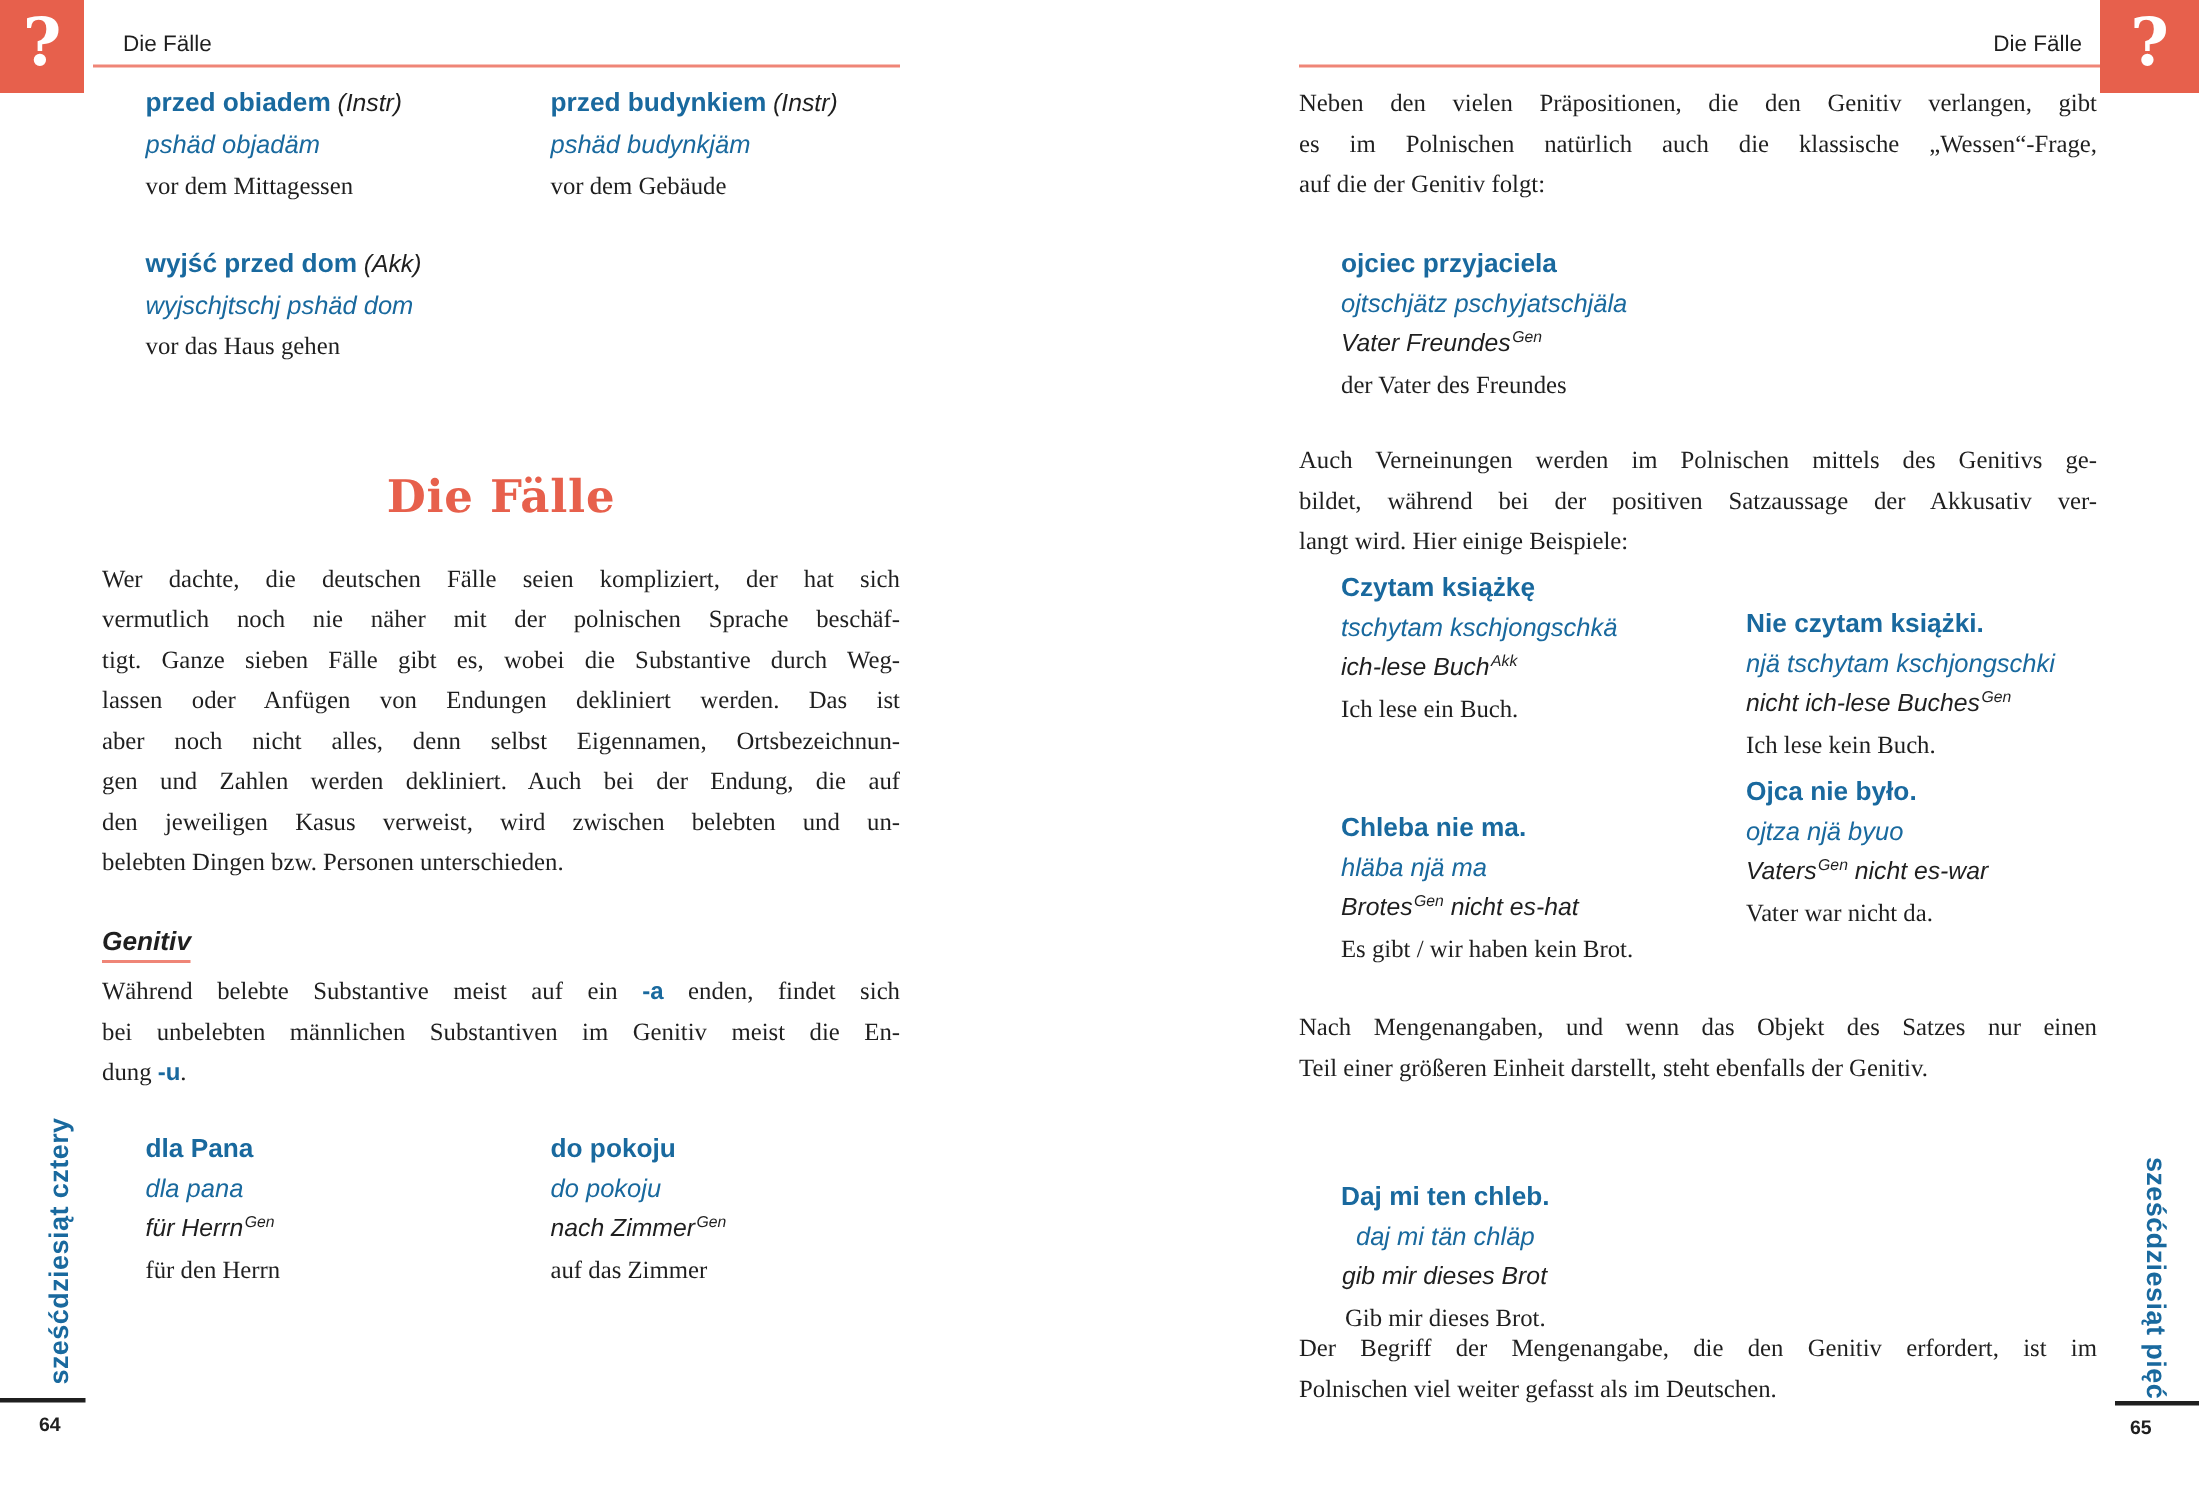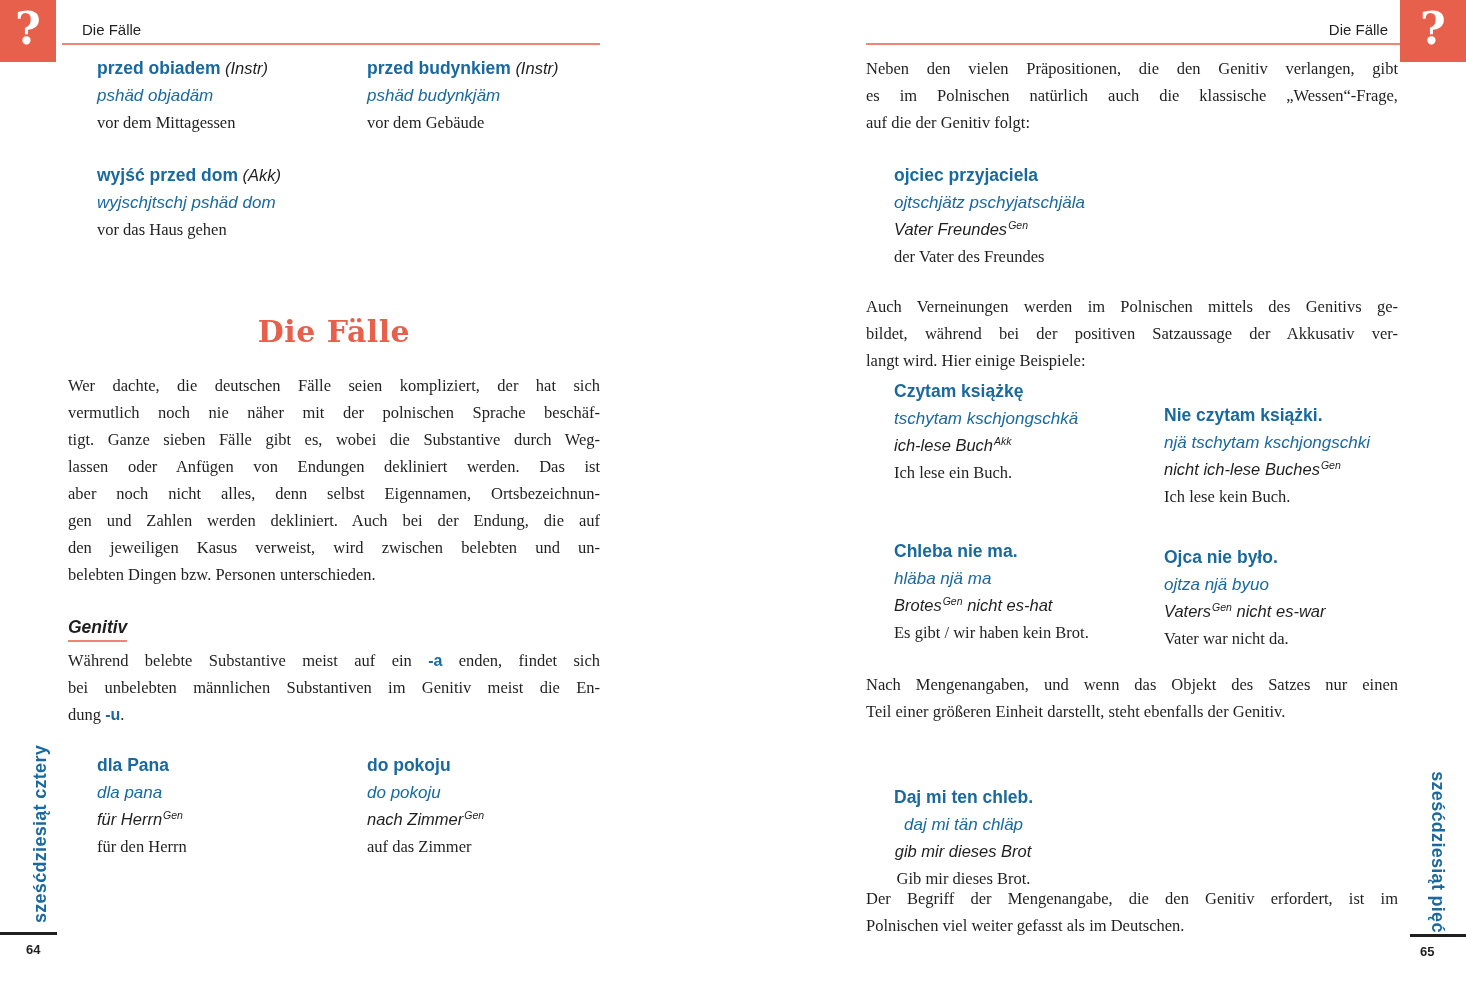--- a/index.html
+++ b/index.html
@@ -177,21 +177,21 @@
     <div class="line e-gloss"><span>nicht ich-lese Buches</span><span class="sup">Gen</span><span></span></div>
     <div class="line e-de">Ich lese kein Buch.</div>
   </div>
 
   <div class="entry" style="left:28px;top:538px;">
     <div class="line e-pl">Chleba nie ma.</div>
     <div class="line e-pron">hläba njä ma</div>
     <div class="line e-gloss"><span>Brotes</span><span class="sup">Gen</span><span> nicht es-hat</span></div>
     <div class="line e-de">Es gibt / wir haben kein Brot.</div>
   </div>
-  <div class="entry" style="left:298px;top:544px;">
+  <div class="entry" style="left:298px;top:514px;">
     <div class="line e-pl">Ojca nie było.</div>
     <div class="line e-pron">ojtza njä byuo</div>
     <div class="line e-gloss"><span>Vaters</span><span class="sup">Gen</span><span> nicht es-war</span></div>
     <div class="line e-de">Vater war nicht da.</div>
   </div>
 
   <div class="para" style="top:671px;">
     <div class="jl">Nach Mengenangaben, und wenn das Objekt des Satzes nur einen</div>
     <div class="ll">Teil einer größeren Einheit darstellt, steht ebenfalls der Genitiv.</div>
   </div>

